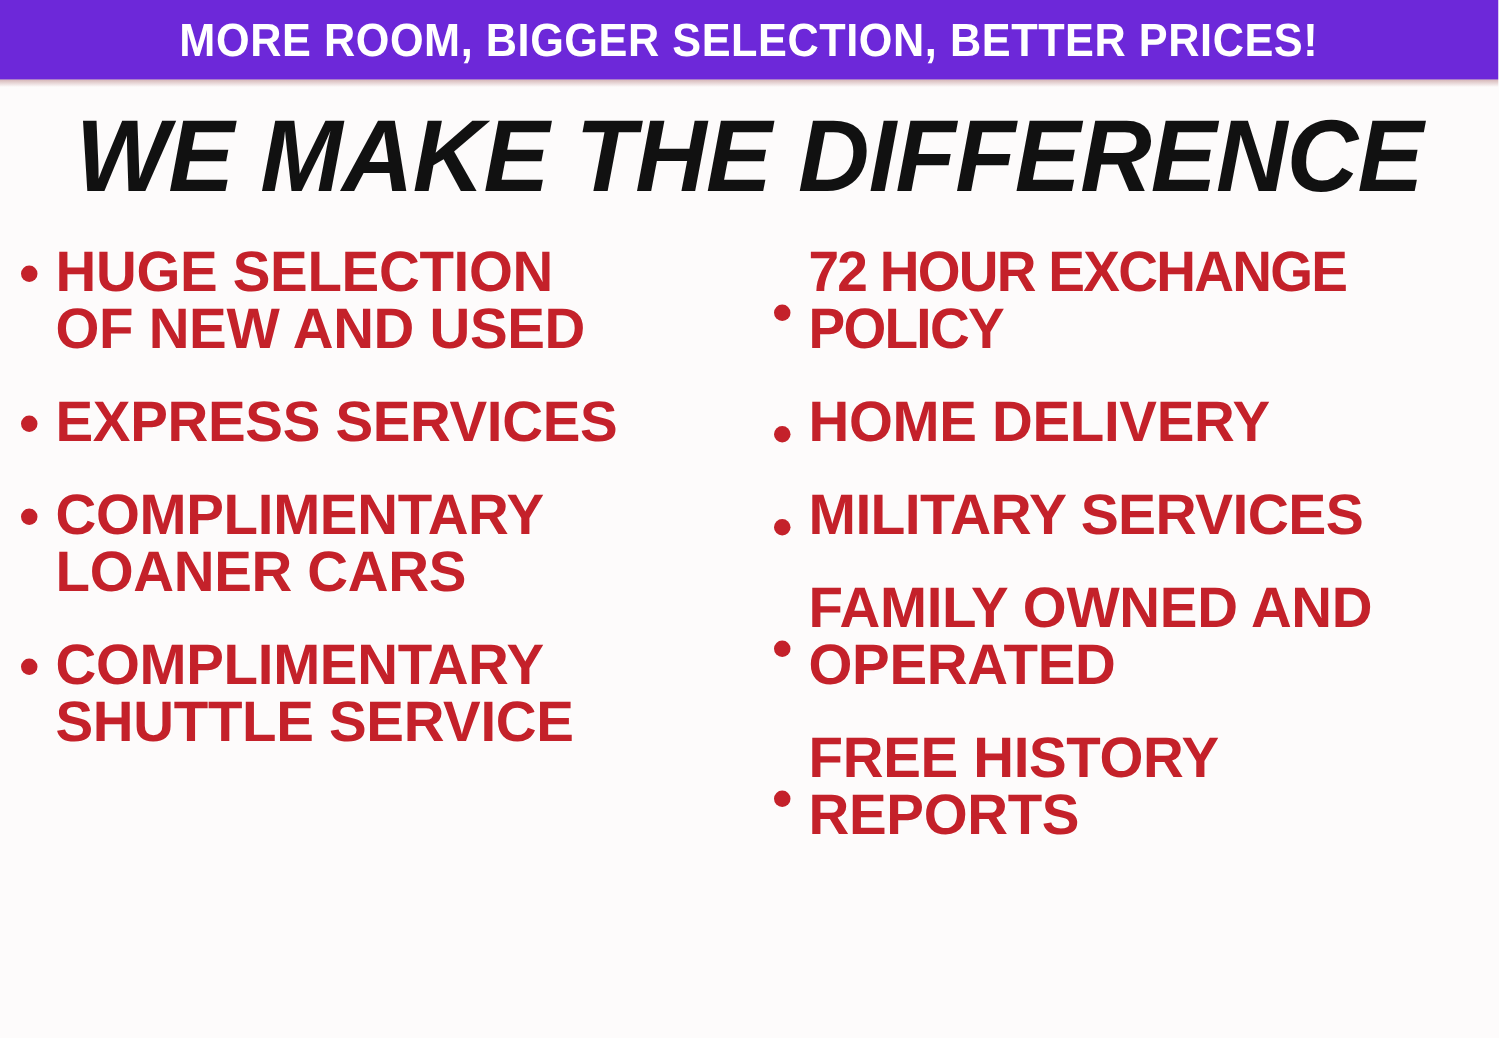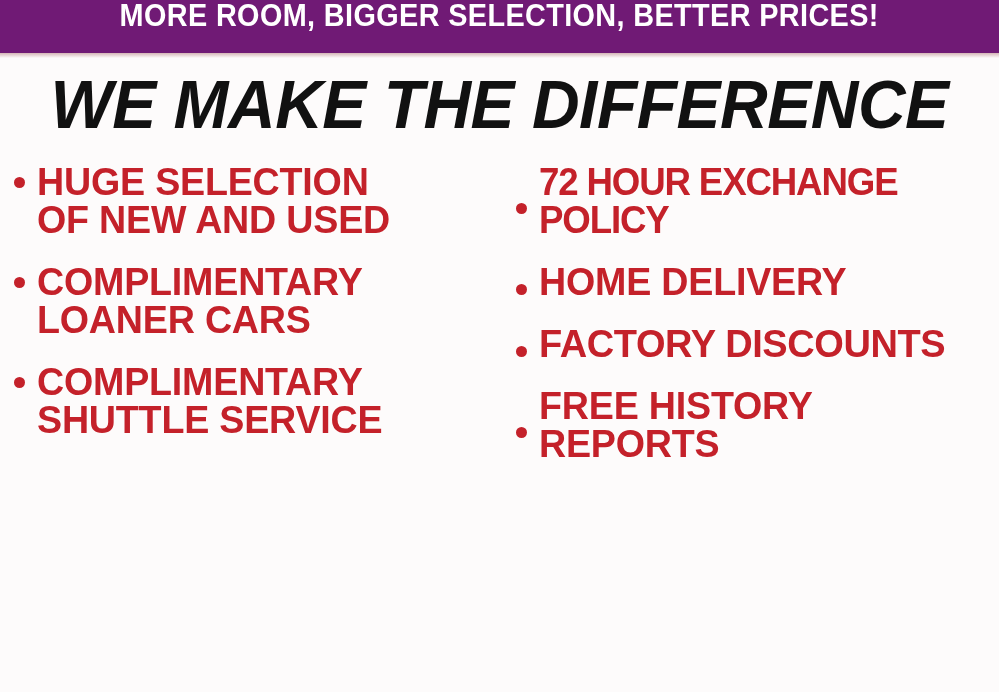--- a/index.html
+++ b/index.html
@@ -15,22 +15,23 @@
     position: relative;
   }
 
   
   .banner {
     position: absolute;
     left: 0;
     top: 0;
     width: 999px;
     height: 53px;
-    background: #701a75;
+    background: #6d28d9;
     display: flex;
+    align-items: center;
     justify-content: center;
     box-sizing: border-box;
   }
   .banner-text {
     color: #ffffff;
     font-family: "Liberation Sans Narrow", "Liberation Sans", sans-serif;
     font-weight: bold;
     font-size: 31px;
     line-height: 31px;
     letter-spacing: 0.4px;
@@ -133,20 +134,24 @@
 <div class="columns">
 
   <div class="col col-left">
 
     <div class="bullet-item">
       <span class="bullet-dot"></span>
       <span class="bullet-label">HUGE SELECTION
 OF NEW AND USED</span>
     </div>
 
+    <div class="bullet-item">
+      <span class="bullet-dot"></span>
+      <span class="bullet-label">EXPRESS SERVICES</span>
+    </div>
 
 
     <div class="bullet-item">
       <span class="bullet-dot"></span>
       <span class="bullet-label">COMPLIMENTARY
 LOANER CARS</span>
     </div>
 
     <div class="bullet-item">
       <span class="bullet-dot"></span>
@@ -165,23 +170,28 @@
     </div>
 
     <div class="bullet-item">
       <span class="bullet-dot"></span>
       <span class="bullet-label">HOME DELIVERY</span>
     </div>
 
 
     <div class="bullet-item wide">
       <span class="bullet-dot"></span>
-      <span class="bullet-label">FACTORY DISCOUNTS</span>
+      <span class="bullet-label">MILITARY SERVICES</span>
     </div>
 
+    <div class="bullet-item">
+      <span class="bullet-dot"></span>
+      <span class="bullet-label">FAMILY OWNED AND
+OPERATED</span>
+    </div>
 
     <div class="bullet-item">
       <span class="bullet-dot"></span>
       <span class="bullet-label">FREE HISTORY
 REPORTS</span>
     </div>
 
   </div>
 
 </div>

